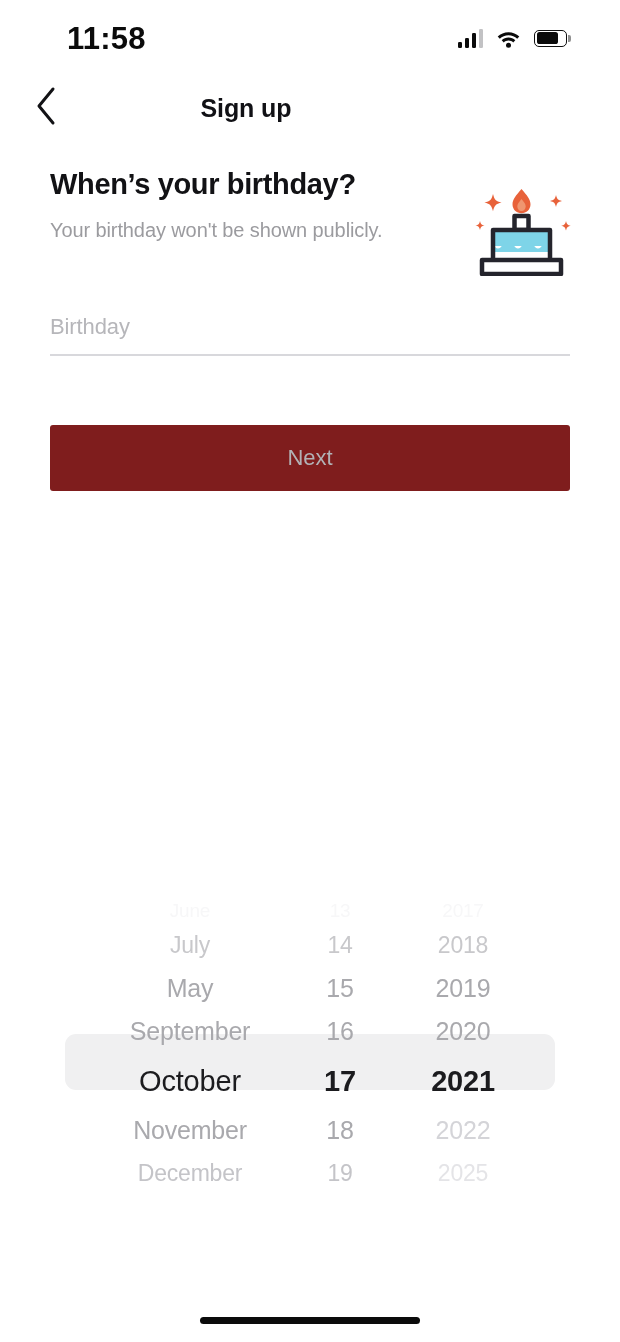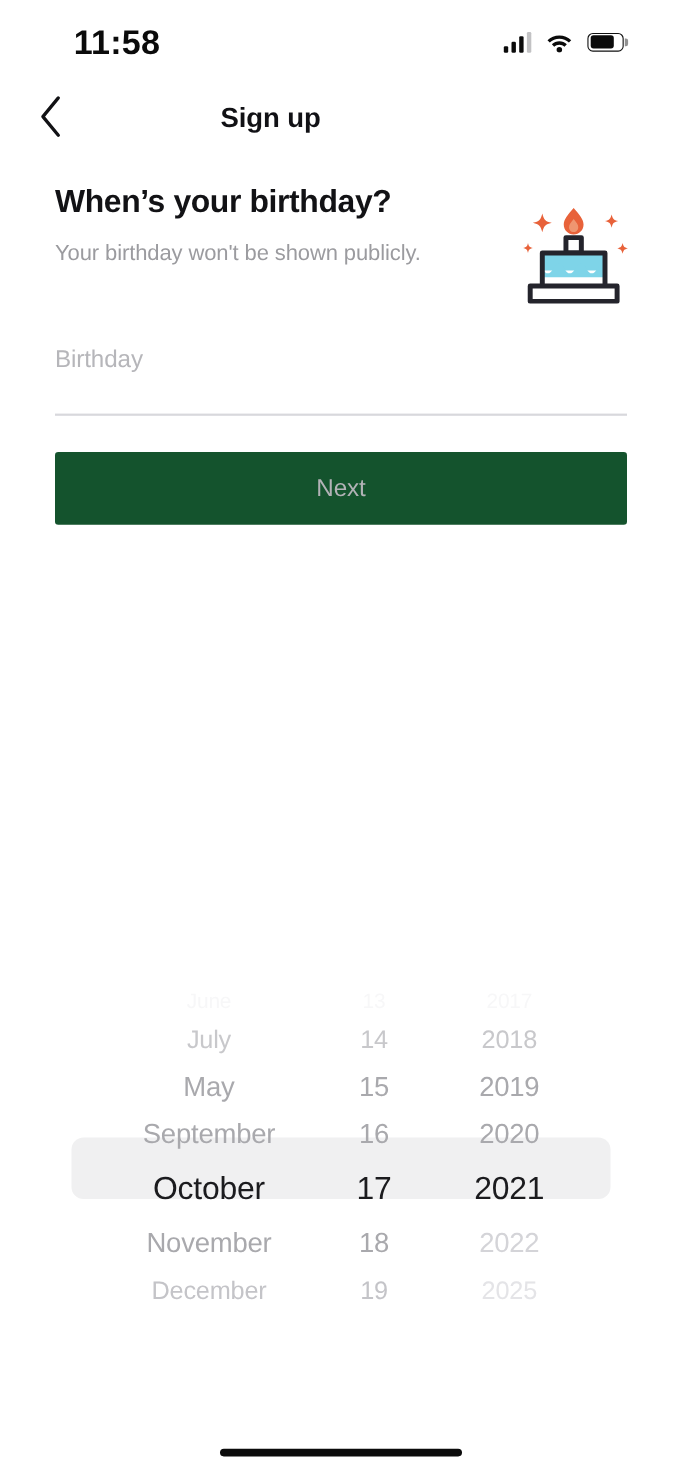--- a/index.html
+++ b/index.html
@@ -71,28 +71,28 @@
     margin-top:18px; font-size:20px; color:#9b9b9f; letter-spacing:-0.1px;
   }
   .cake {
     position:absolute; right:-8px; top:4px; width:112px; height:104px;
   }
 
   
   .field { position:absolute; top:316px; left:50px; width:520px; }
   .field .val {
     font-size:22px; color:#b6b6ba; letter-spacing:-0.1px; line-height:1;
-    padding-bottom:38px;
+    padding-bottom:16px;
   }
   .field .rule { height:1.5px; background:#d8d8dc; width:520px; }
 
   
   .next-btn {
-    position:absolute; top:411px; left:50px; width:520px; height:66px;
-    background:#14532d; border-radius:3px;
+    position:absolute; top:425px; left:50px; width:520px; height:66px;
+    background:#7f1d1d; border-radius:3px;
     display:flex; align-items:center; justify-content:center;
     font-size:22px; color:#b2b2b6; letter-spacing:-0.1px; cursor:default;
   }
 
   
   .picker {
     position:absolute; left:0; top:898px; width:620px; height:300px;
     overflow:hidden;
   }
   .picker-highlight {
@@ -111,21 +111,21 @@
   .pcol.days   .prow { justify-content:center; }
   .pcol.years  .prow { justify-content:center; }
   .prow.o-2  { font-size:23px; color:#c8c8cb; }
   .prow.o-1  { font-size:25px; color:#a9a9ad; }
   .prow.o0   { font-size:29px; color:#1b1b1e; height:56px; }
   .prow.o1   { font-size:25px; color:#a9a9ad; }
   .prow.o2   { font-size:23px; color:#c4c4c8; }
   .prow.o3   { font-size:21px; color:#e6e6e8; }
   .prow.edge { font-size:19px; color:#f7f7f8; height:26px; }
 
-  .pcol.days .prow.o0, .pcol.years .prow.o0 { font-weight:400; }
+  .pcol.days .prow.o0, .pcol.years .prow.o0 { font-weight:700; }
 
   
   .pcol.years .prow.o1 { color:#d4d4d8; }
   .pcol.years .prow.o2 { color:#e4e4e7; }
   .pcol.years .prow.o3 { color:#f2f2f4; }
 
   
   .home-indicator {
     position:absolute; left:50%; transform:translateX(-50%);
     bottom:18px; width:220px; height:7px; background:#0b0b0b; border-radius:4px;

